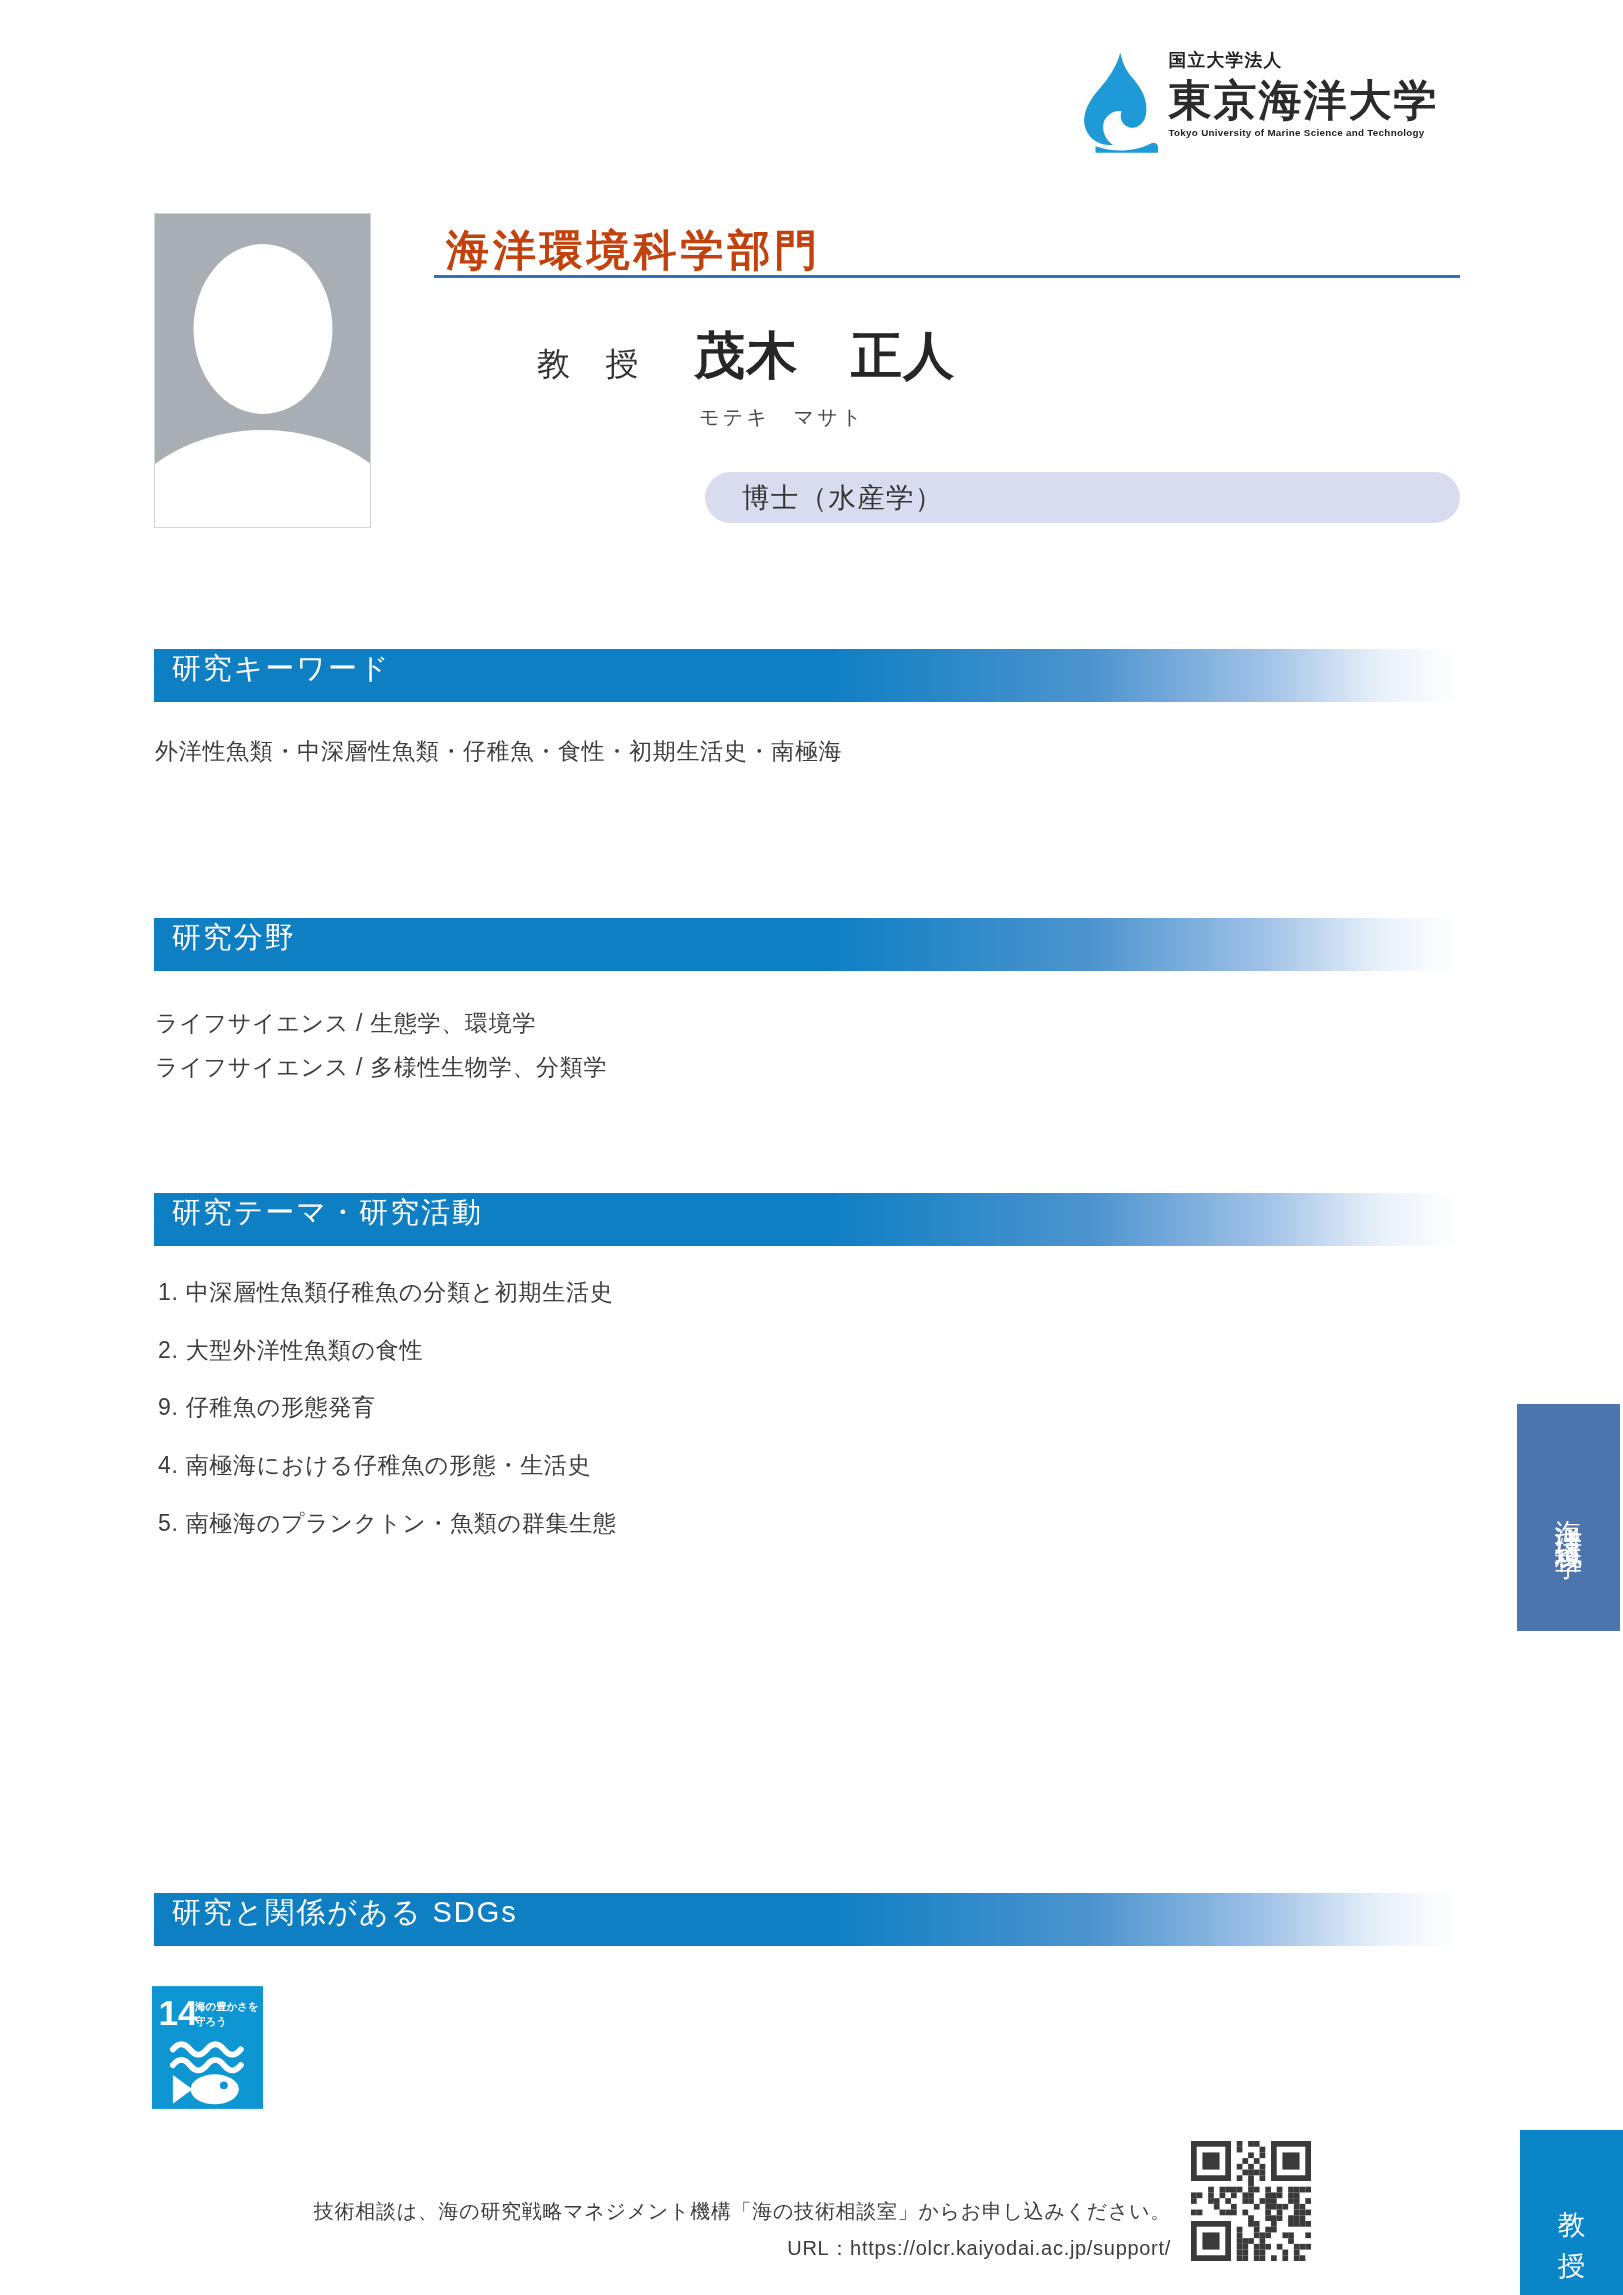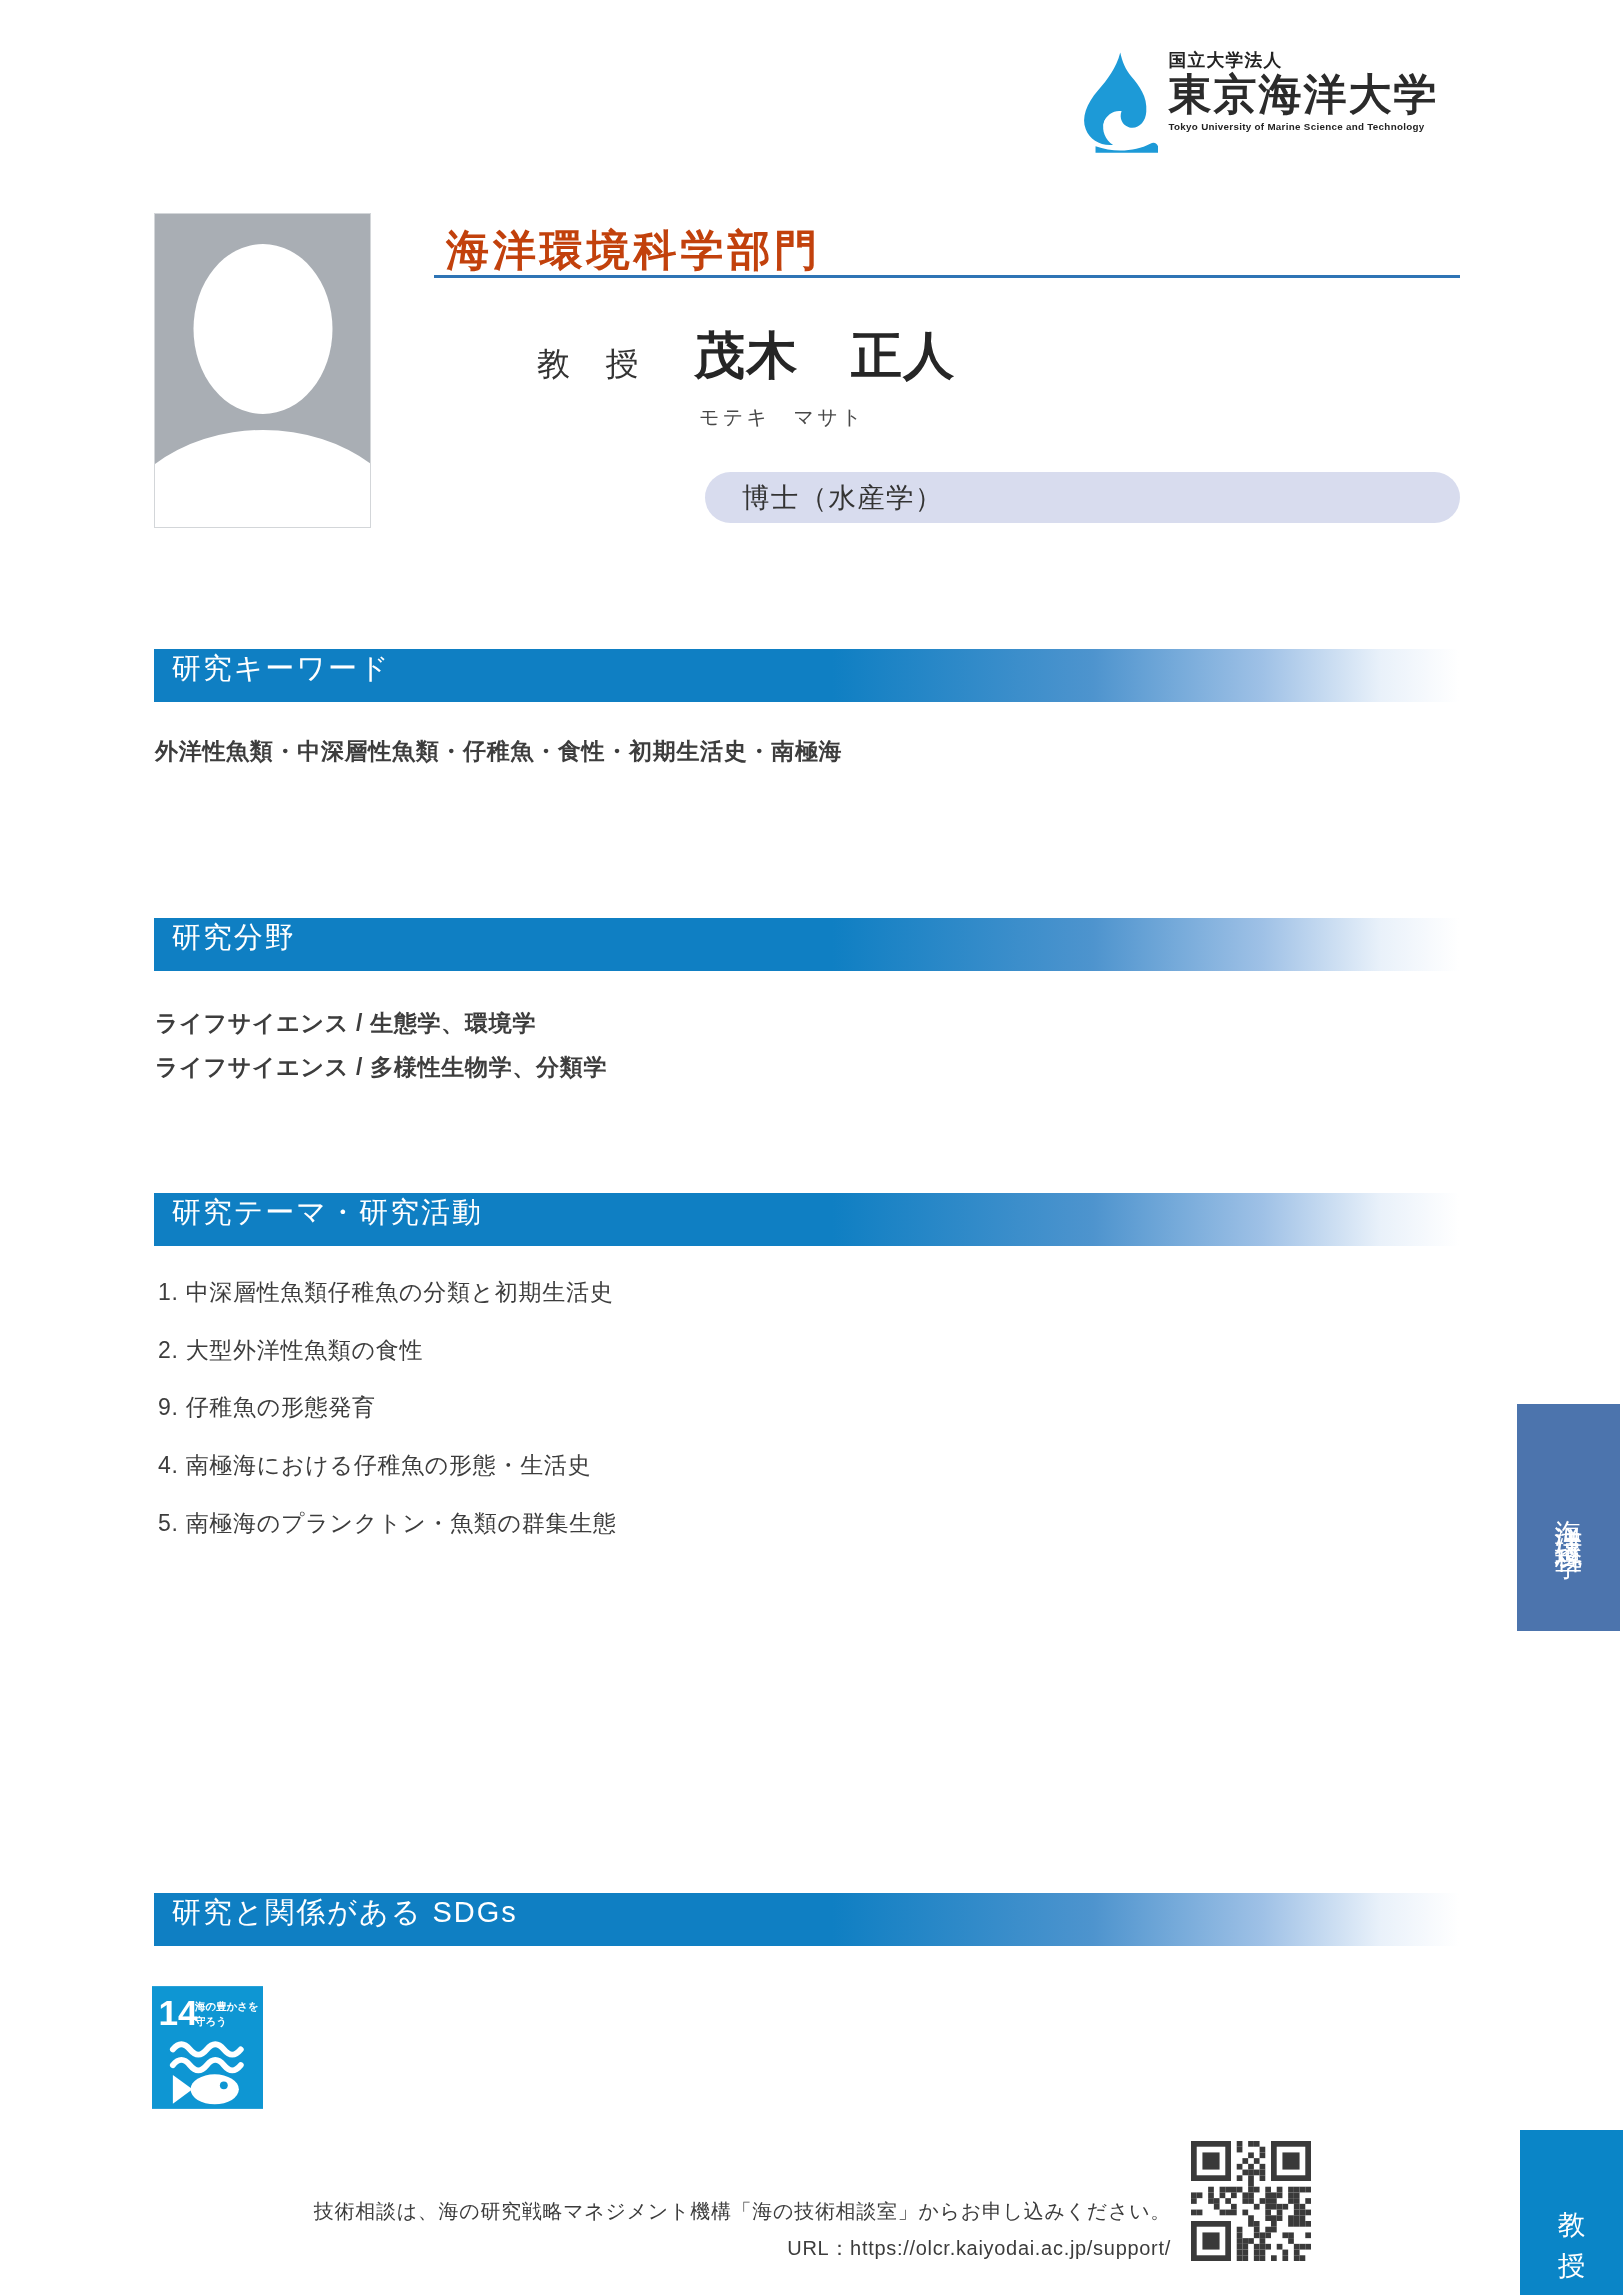--- a/index.html
+++ b/index.html
@@ -5,21 +5,21 @@
   html,body{margin:0;padding:0;background:#888;}
   .page{
     position:relative;width:1623px;height:2295px;background:#ffffff;
     font-family:"Liberation Sans", sans-serif;overflow:hidden;margin:0 auto;
   }
   
   .logo{position:absolute;left:1076px;top:51px;display:flex;gap:10.5px;}
   .logo-wave svg{width:82px;height:102px;display:block;}
   .logo-text{display:flex;flex-direction:column;}
   .logo-org{font-size:17.7px;font-weight:700;color:#232323;letter-spacing:1.3px;line-height:1;margin-top:1.3px;}
-  .logo-univ{font-size:43px;font-weight:700;color:#2b2b2b;letter-spacing:2px;line-height:1.05;margin-top:2px;white-space:nowrap;}
+  .logo-univ{font-size:43px;font-weight:700;color:#2b2b2b;letter-spacing:2px;line-height:1.05;margin-top:8px;white-space:nowrap;}
   .logo-en{font-size:9.8px;font-weight:700;color:#232323;letter-spacing:0.3px;margin-top:3.9px;white-space:nowrap;}
   
   .photo{position:absolute;left:154px;top:213px;width:217px;height:315px;background:#a9aeb4;
     border:1.3px solid #d3d6d9;box-sizing:border-box;overflow:hidden;}
   .photo .head{position:absolute;left:50%;top:30px;transform:translateX(-50%);
     width:139px;height:170px;background:#fff;border-radius:50%;}
   .photo .shoulders{position:absolute;left:50%;top:216px;transform:translateX(-50%);
     width:308px;height:236px;background:#fff;border-radius:50%;}
   
   .dept-title{position:absolute;left:446px;top:222px;font-size:43px;font-weight:700;
@@ -32,21 +32,21 @@
     background:#d8dcee;border-radius:26px;box-sizing:border-box;display:flex;align-items:center;padding-left:37px;}
   .degree-badge span{font-size:27.5px;color:#333;letter-spacing:1.3px;}
   
   .bar{position:absolute;left:154px;width:1305px;height:53px;box-sizing:border-box;
     background:linear-gradient(90deg,#0f7fc3 0%,#0f7fc3 52%,#4e94ce 72%,#9fc1e6 85%,#e9f1fa 94%,#ffffff 100%);
     display:flex;align-items:flex-start;padding-left:17.7px;}
   .bar span{color:#ffffff;font-size:29px;letter-spacing:2px;white-space:nowrap;}
   .bar.keywords{top:649px;} .bar.fields{top:918px;} .bar.themes{top:1193px;}
   .bar.rurl{top:1706px;} .bar.sdgs{top:1893px;}
   
-  .body-text{position:absolute;left:155px;font-size:23px;color:#3d3d3d;letter-spacing:0.7px;white-space:nowrap;font-weight:bold;}
+  .body-text{position:absolute;left:155px;font-size:23px;color:#3d3d3d;letter-spacing:0.7px;white-space:nowrap;}
   .kw-text{top:736px;}
   .field-0{top:1008px;} .field-1{top:1052px;}
   .theme-item{position:absolute;left:158px;font-size:23px;color:#3d3d3d;letter-spacing:0.7px;white-space:nowrap;}
   
   .sdg-icon{position:absolute;left:152px;top:1986px;width:111px;height:123px;}
   .sdg-icon svg{display:block;width:111px;height:123px;}
   
   .side-tab{position:absolute;display:flex;align-items:center;justify-content:center;}
   .side-tab span{writing-mode:vertical-rl;text-orientation:upright;color:#fff;font-size:27.5px;letter-spacing:6.5px;white-space:nowrap;}
   .tab-field{left:1517px;top:1404px;width:103px;height:227px;background:#4c74ad;}

